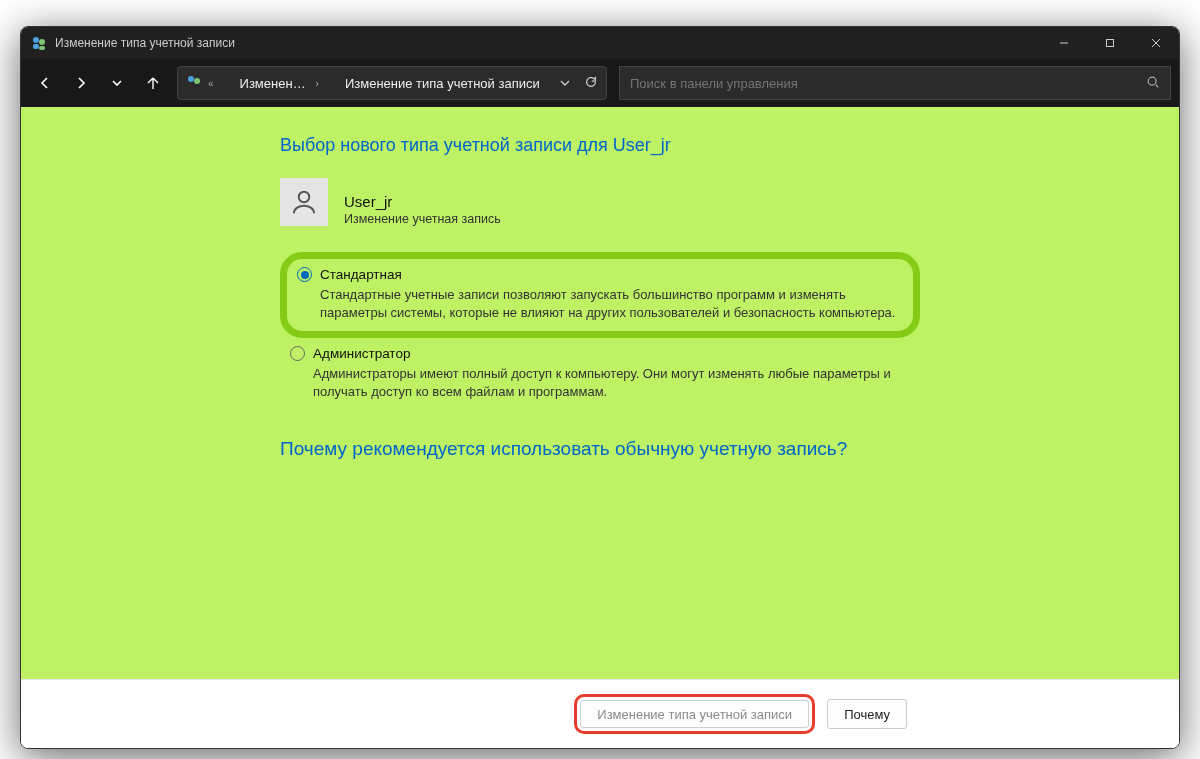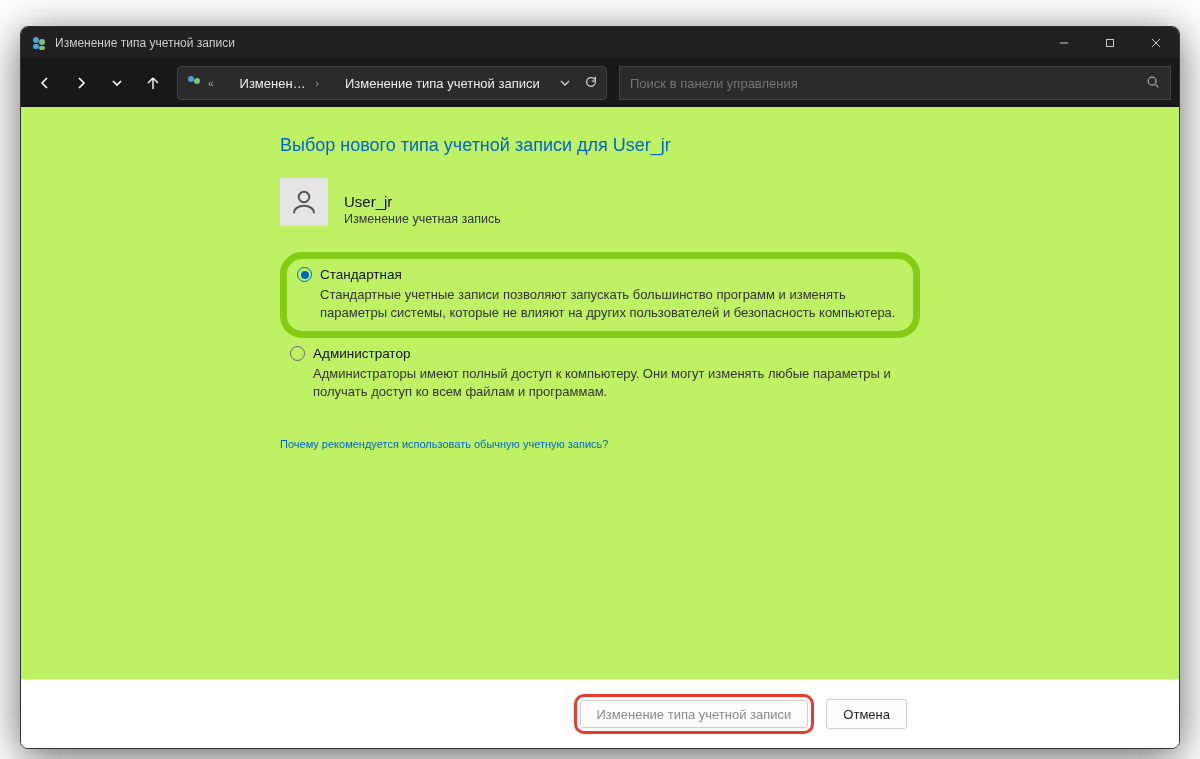--- a/index.html
+++ b/index.html
@@ -139,21 +139,21 @@
     width:15px; height:15px; border-radius:50%;
     border: 1.5px solid #666; flex-shrink:0;
     position:relative;
   }
   .radio.checked { border-color:#0067c0; }
   .radio.checked::after {
     content:""; position:absolute; inset:2.5px; border-radius:50%; background:#0067c0;
   }
   .opt-label { font-size:13.5px; color:#111; }
   .opt-desc { font-size:13px; color:#333; margin:4px 0 0 23px; line-height:1.35; }
-  .help-link { color:#0066cc; font-size:11px; text-decoration:none; display:inline-block; margin-top:10px; }
+  .help-link { color:#0066cc; font-size:19px; text-decoration:none; display:inline-block; margin-top:10px; }
   .footer {
     border-top: 1px solid #e6e6e6;
     padding: 14px 22px;
     display:flex; justify-content:flex-end; gap:10px;
     background:#fff;
   }
   .btn {
     height: 30px;
     padding: 0 16px;
     font-size: 13px;
@@ -305,17 +305,17 @@
       <a href="#" class="help-link">Почему рекомендуется использовать обычную учетную запись?</a>
     </div>
   </div>
 
   <div class="footer">
     <div class="spacer-footer"></div>
     <div class="footer-inner">
       <div class="btn primary-wrap">
         <div class="btn primary-inner">Изменение типа учетной записи</div>
       </div>
-      <div class="btn">Отмена</div>
+      <div class="btn">Почему</div>
     </div>
   </div>
 
 </div>
 
 </body></html>

